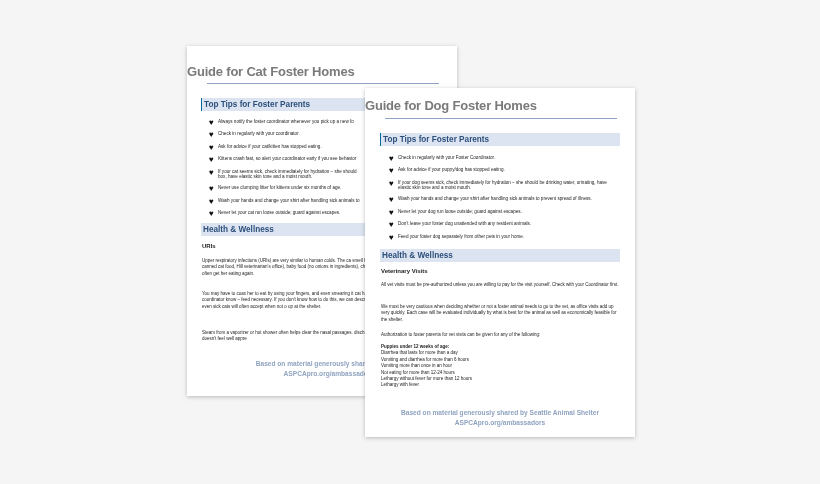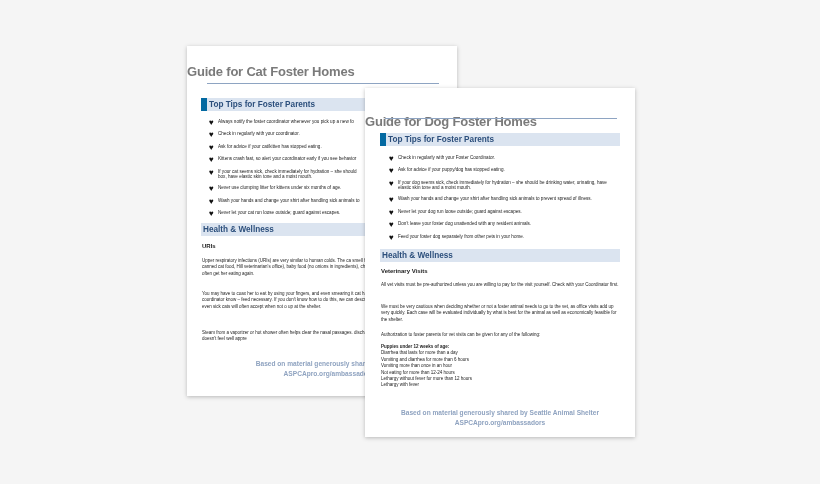--- a/index.html
+++ b/index.html
@@ -29,21 +29,21 @@
     height: 1px;
     background: #8ea4c2;
     margin: 0 auto;
   }
   .section-bar {
     background: #dbe4f0;
     color: #2c4f7c;
     font-weight: bold;
     font-size: 8.2px;
     padding: 2px 2px;
-    border-left: 6px solid #0369a1;
+    border-left: 1px solid #0369a1;
   }
   .tips { list-style: none; }
   .tips li {
     display: flex;
     align-items: flex-start;
     font-size: 4.6px;
     color: #222;
     line-height: 5.6px;
     margin-bottom: 5.4px;
   }
@@ -127,21 +127,21 @@
   <div class="abs para" style="left:15px; top:245px; width:262px;">You may have to coax her to eat by using your fingers, and even smearing it cat has not eaten for more than two days, let your coordinator know – feed necessary. If you don't know how to do this, we can describe this or show y nutrient-dense supplement that even sick cats will often accept when not o up at the shelter.</div>
   <div class="abs para" style="left:15px; top:284px; width:262px;">Steam from a vaporizer or hot shower often helps clear the nasal passages. discharge with warm, damp cotton balls. A cat who doesn't feel well appre</div>
 
   <div class="abs footer" style="left:10px; width:260px; top:313px;">
     <div>Based on material generously shared by Seat</div>
     <div>ASPCApro.org/ambassador</div>
   </div>
 </div>
 
 <div class="page" id="dog-page">
-  <div class="abs doc-title" style="left:0; width:270px; top:10px;margin-top:16px;">Guide for Dog Foster Homes</div>
+  <div class="abs doc-title" style="left:0; width:270px; top:10px;">Guide for Dog Foster Homes</div>
   <div class="abs title-rule" style="left:20px; width:232px; top:30px;"></div>
 
   <div class="abs section-bar" style="left:15px; width:240px; top:45px;">Top Tips for Foster Parents</div>
 
   <ul class="abs tips" style="left:24px; top:67px; width:232px;">
     <li>
         <span class="heart">♥</span>
         <span>Check in regularly with your Foster Coordinator.</span>
       </li>
     <li>

